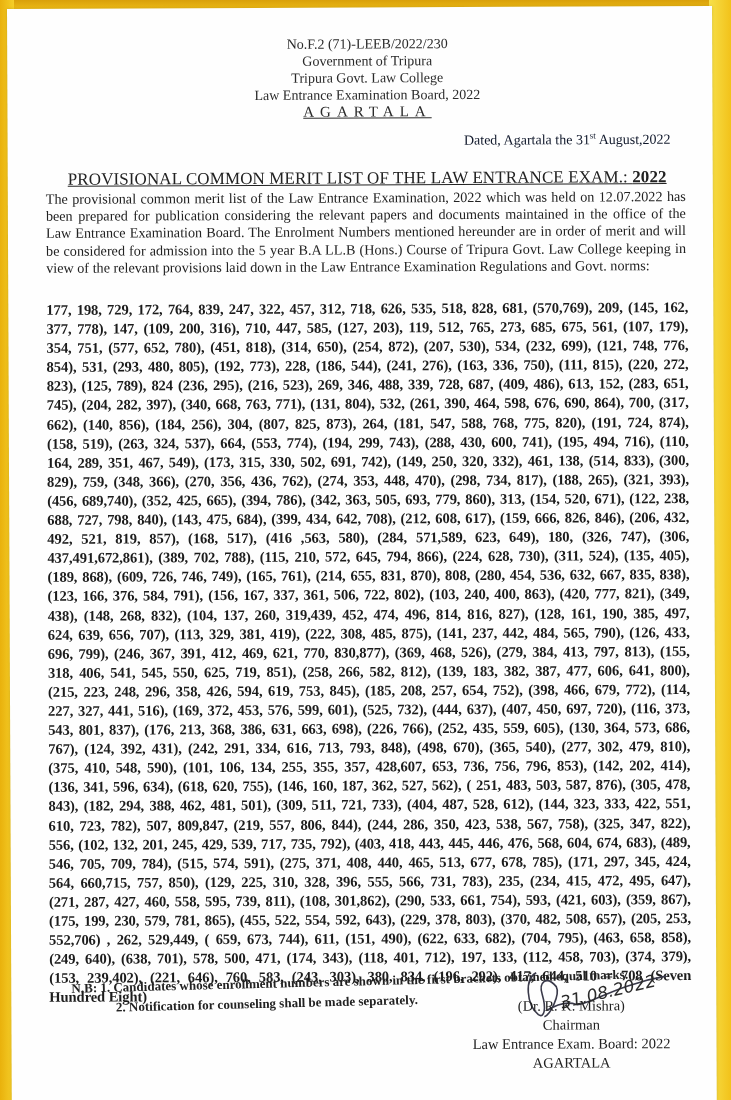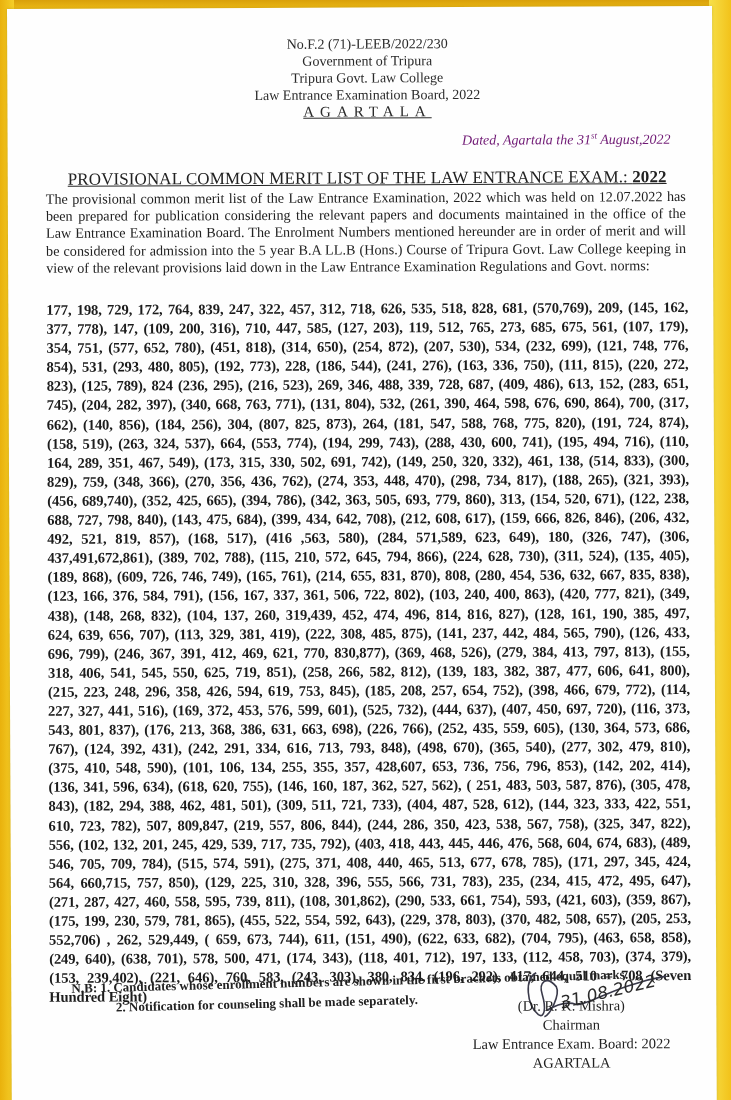--- a/index.html
+++ b/index.html
@@ -6,21 +6,21 @@
   body{width:731px;height:1100px;background:#f2c21a;position:relative;overflow:hidden;
        font-family:"Liberation Serif","DejaVu Serif",serif;color:#1a1a1a;}
   .bg-edge-left{position:absolute;left:0;top:0;width:14px;height:1100px;background:linear-gradient(90deg,#e9b10c,#f5cf2a);}
   .bg-edge-right{position:absolute;right:0;top:0;width:22px;height:1100px;background:linear-gradient(90deg,#f7e04a,#f2c21a);}
   .bg-edge-top{position:absolute;left:0;top:0;width:731px;height:12px;background:linear-gradient(180deg,#d9a00a,#f2c21a);}
   .paper{position:absolute;left:7px;top:9px;width:705px;height:1095px;background:#fefefe;
          transform:rotate(-0.25deg);transform-origin:top left;box-shadow:0 0 3px rgba(0,0,0,0.15);}
   .hdr{position:absolute;left:200px;width:320px;text-align:center;font-size:14px;line-height:17px;color:#2a2a2a;}
   .hdr-line{display:block;white-space:nowrap;}
   .agartala-u{letter-spacing:6px;text-decoration:underline;font-size:15px;}
-  .dated{position:absolute;right:42px;top:124px;font-style:italic;font-size:14px;color:#701a75;}
+  .dated{position:absolute;right:42px;top:124px;font-size:14px;color:#0f172a;}
   .dated sup{font-size:9px;}
   .title{position:absolute;left:60px;top:161px;width:620px;font-size:17px;font-weight:normal;letter-spacing:0.1px;
          text-decoration:underline;white-space:nowrap;color:#222;}
   .title b{font-weight:bold;}
   .intro{position:absolute;left:38px;top:182px;width:640px;font-size:14.2px;line-height:17.2px;text-align:justify;color:#222;}
   .merit{position:absolute;left:38px;top:292px;width:642px;font-size:14.6px;line-height:19.1px;font-weight:bold;
          text-align:justify;color:#1c1c1c;letter-spacing:-0.1px;}
   .line{display:block;white-space:nowrap;text-align:justify;text-align-last:justify;}
   .line.last{text-align-last:left;}
   .nb{position:absolute;left:60px;top:970px;font-size:13px;font-weight:bold;line-height:20px;color:#222;transform:rotate(-1.2deg);transform-origin:left top;}

